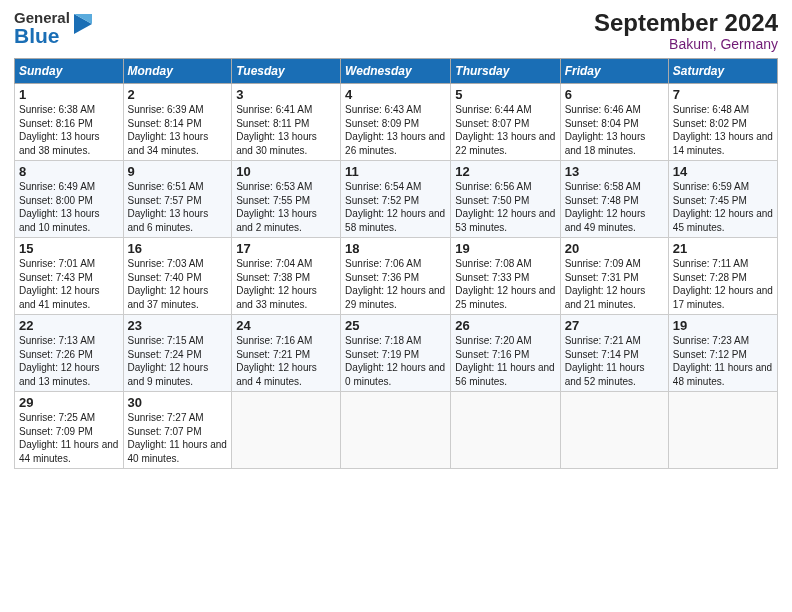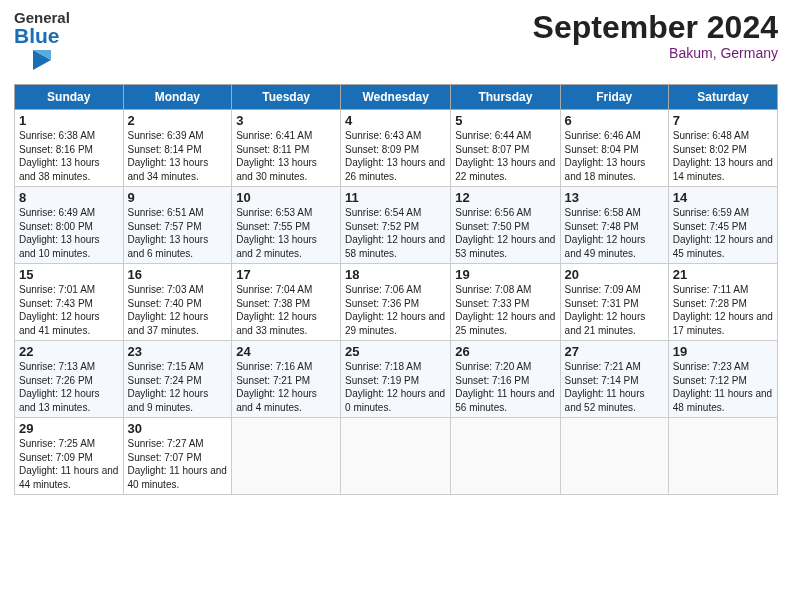--- a/index.html
+++ b/index.html
@@ -22,41 +22,42 @@
     }
     .logo {
       display: flex;
       align-items: center;
       gap: 2px;
     }
     .title-block {
       text-align: right;
     }
     .month-title {
-      font-size: 32px;
+      font-size: 24px;
       font-weight: bold;
       color: #222;
       line-height: 1.1;
     }
     .location {
       font-size: 14px;
       color: #701a75;
     }
     table {
       width: 100%;
       border-collapse: collapse;
     }
     thead tr th {
       background-color: #1a6eb5;
       color: #fff;
       font-size: 12px;
       font-weight: bold;
       padding: 5px 4px;
-      text-align: center;
+      text-align: left;
       border: 1px solid #aaa;
+      font-style: italic;
     }
     tbody tr td {
       vertical-align: top;
       font-size: 9.5px;
       color: #222;
       padding: 3px 4px 3px 4px;
       border: 1px solid #ccc;
       background: #fff;
       width: 113px;
       min-height: 68px;
@@ -78,21 +79,21 @@
     td.empty {
       background: #f9f9f9;
     }
   </style>
 </head>
 <body>
 
 <div class="container">
   <div class="header-row">
     <div class="logo">
-  <div style="display:flex;align-items:center;gap:4px;flex-direction:column;">
+  <div style="display:flex;align-items:center;gap:4px;">
     <div style="display:flex;flex-direction:column;line-height:1.0;">
       <span style="font-size:15px;font-weight:bold;color:#333;">General</span>
       <span style="font-size:21px;font-weight:bold;color:#1a6eb5;">Blue</span>
     </div>
     <svg width="18" height="28" viewBox="0 0 18 28">
       <polygon points="0,0 18,10 0,20" fill="#1a6eb5"></polygon>
       <polygon points="0,0 18,0 18,10" fill="#5aabdd"></polygon>
     </svg>
   </div>
 </div>

